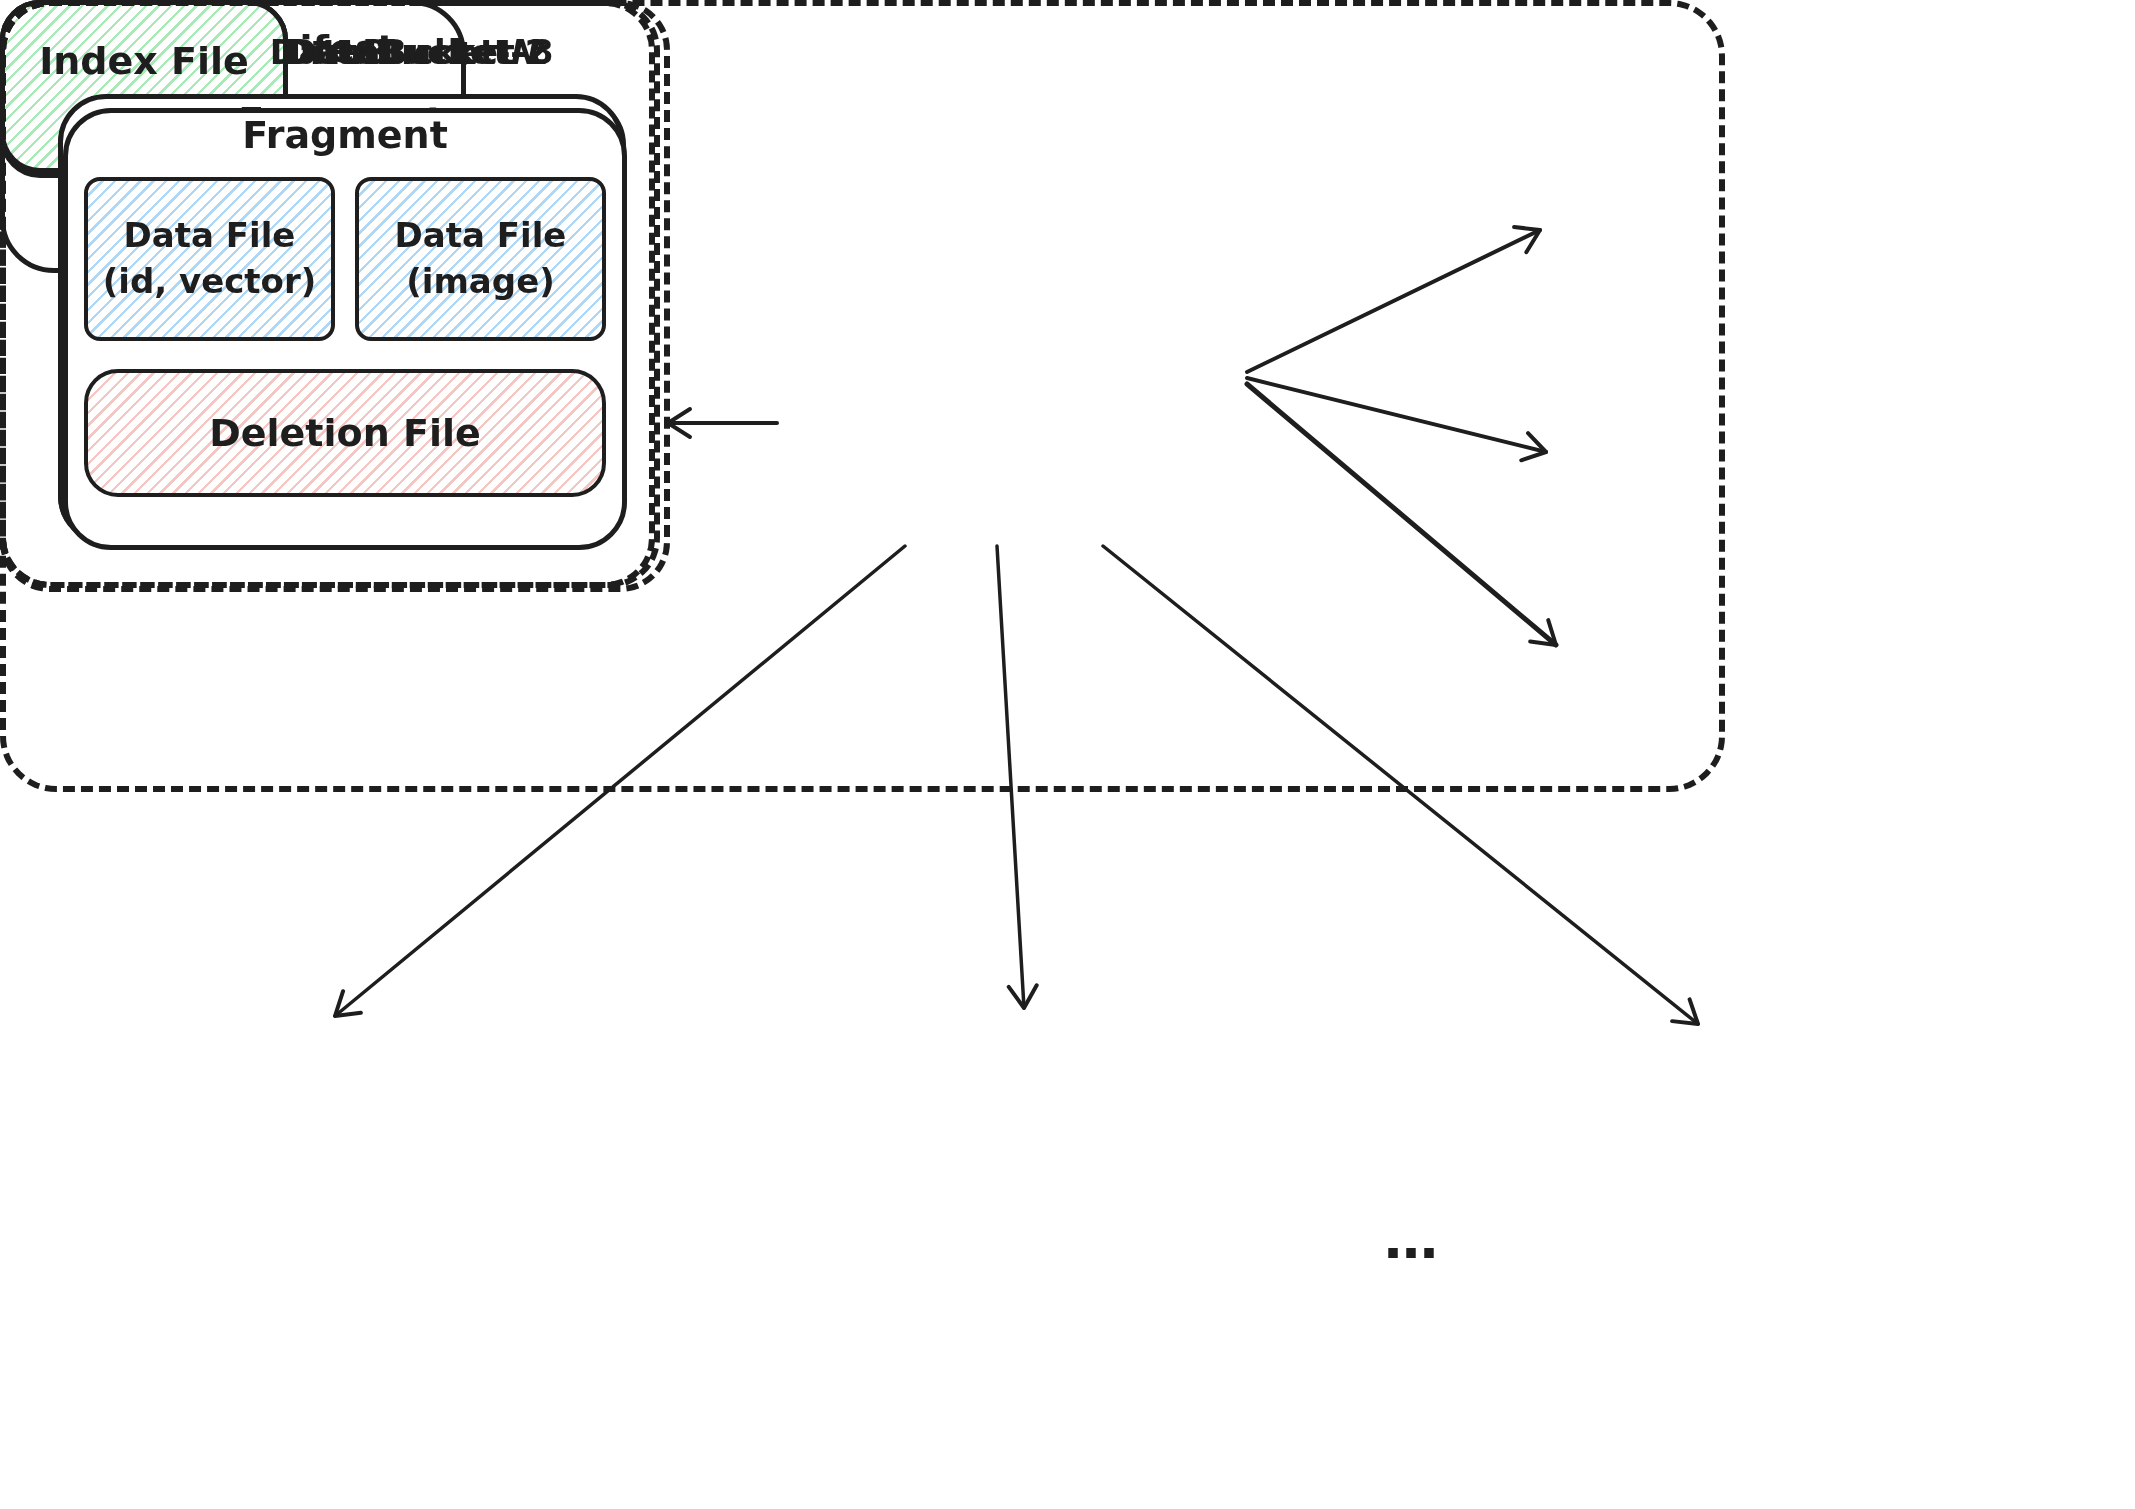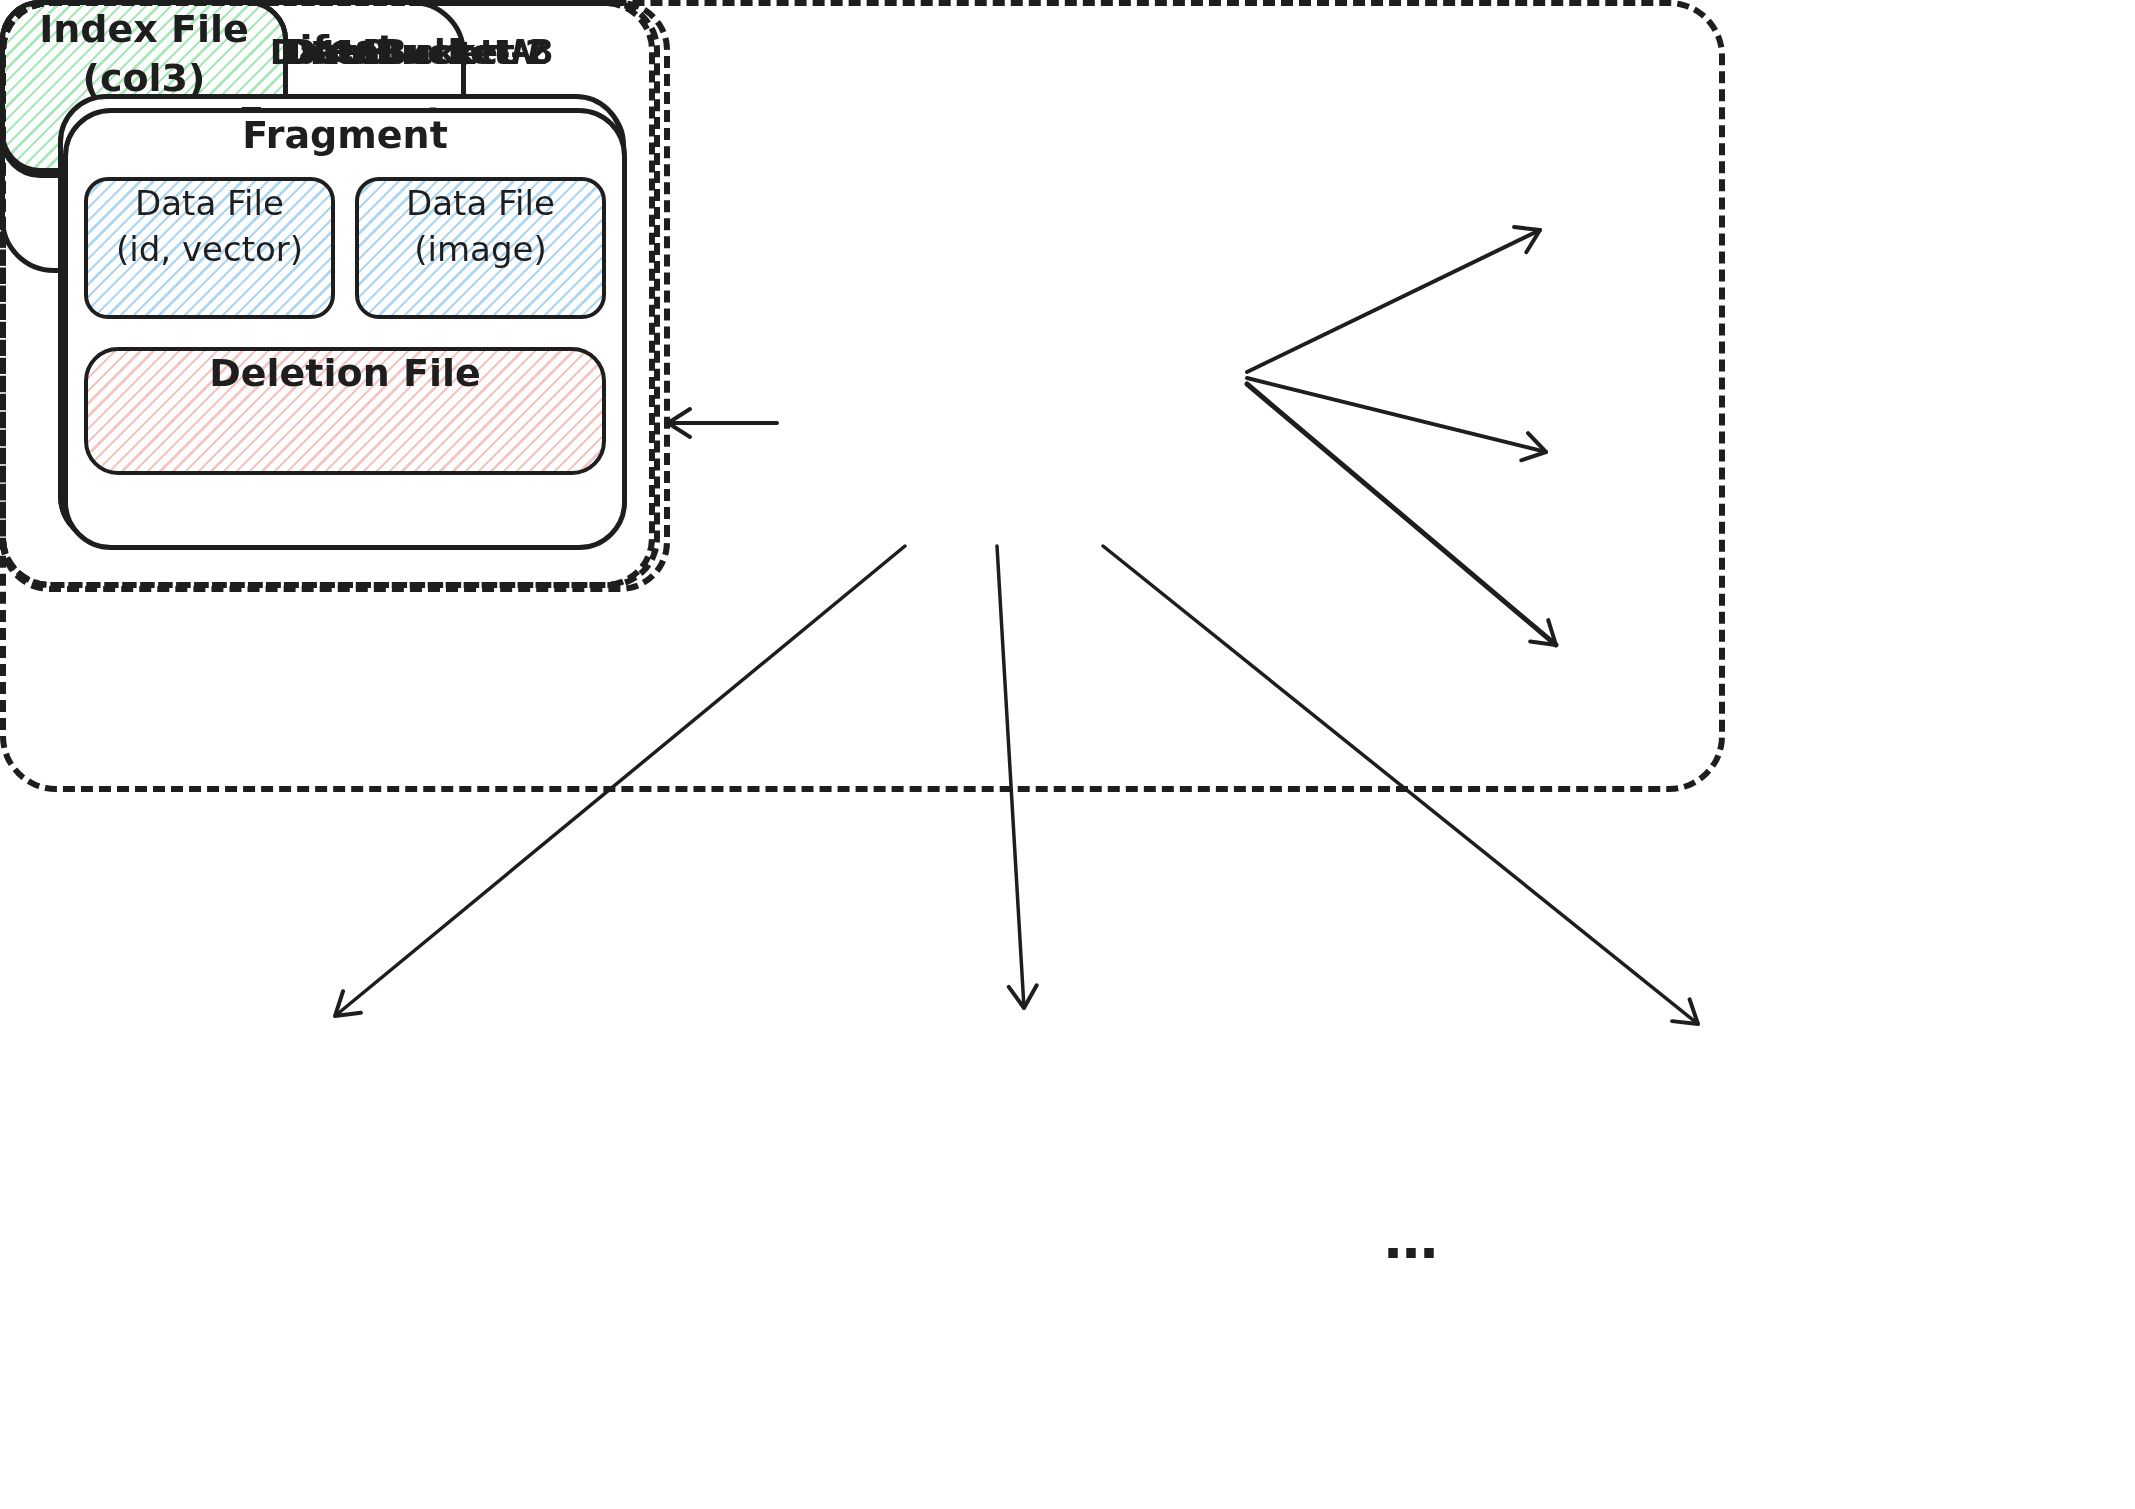--- a/index.html
+++ b/index.html
@@ -35,21 +35,21 @@
   .dbn .db-label{right:124px;}
   .db-label .suffix{font-style:italic;}
 
   
   .box{
     position:absolute;
     border:5px solid #1e1e1e;
     box-sizing:border-box;
     background-color:#ffffff;
     display:flex;flex-direction:column;
-    align-items:center;justify-content:flex-start;
+    align-items:center;justify-content:center;
     text-align:center;
   }
   .hatch-yellow{background-image:repeating-linear-gradient(135deg, rgba(242,201,76,.80) 0px, rgba(242,201,76,.80) 2.5px, transparent 2.5px, transparent 9px);}
   .hatch-green {background-image:repeating-linear-gradient(135deg, rgba(120,222,145,.65) 0px, rgba(120,222,145,.65) 2.4px, transparent 2.4px, transparent 9px);}
   .hatch-blue  {background-image:repeating-linear-gradient(135deg, rgba(140,199,241,.70) 0px, rgba(140,199,241,.70) 2.4px, transparent 2.4px, transparent 9px);}
   .hatch-red   {background-image:repeating-linear-gradient(135deg, rgba(238,160,154,.60) 0px, rgba(238,160,154,.60) 2.4px, transparent 2.4px, transparent 9px);}
 
   .transaction{left:363px;top:328px;width:290px;height:178px;border-radius:42px;
     font-size:38px;font-weight:600;line-height:1.25;}
 
@@ -68,22 +68,22 @@
     position:absolute;
     border:5px solid #1e1e1e;border-radius:48px;
     box-sizing:border-box;background:#ffffff;
   }
   .db1 .fragment{left:52px;top:91px;width:568px;height:447px;}
   .db2 .fragment{left:52px;top:88px;width:566px;height:450px;}
   .dbn .fragment{left:57px;top:102px;width:564px;height:442px;}
   .fragment-title{text-align:center;font-size:38px;font-weight:600;}
   .files-row{display:flex;gap:20px;margin:20px 16px 0 16px;}
   .datafile{
-    position:relative;flex:1;height:142px;border-width:4px;border-radius:24px;
-    font-size:34px;font-weight:400;line-height:1.35;
+    position:relative;flex:1;height:164px;border-width:4px;border-radius:16px;
+    font-size:34px;font-weight:700;line-height:1.35;
   }
   .deletion{
     position:relative;margin:28px 16px 0 16px;height:128px;
     border-width:4px;border-radius:34px;
     font-size:38px;font-weight:600;
   }
 
   .ellipsis{
     position:absolute;left:1384px;top:1208px;
     font-size:54px;font-weight:700;letter-spacing:2px;

